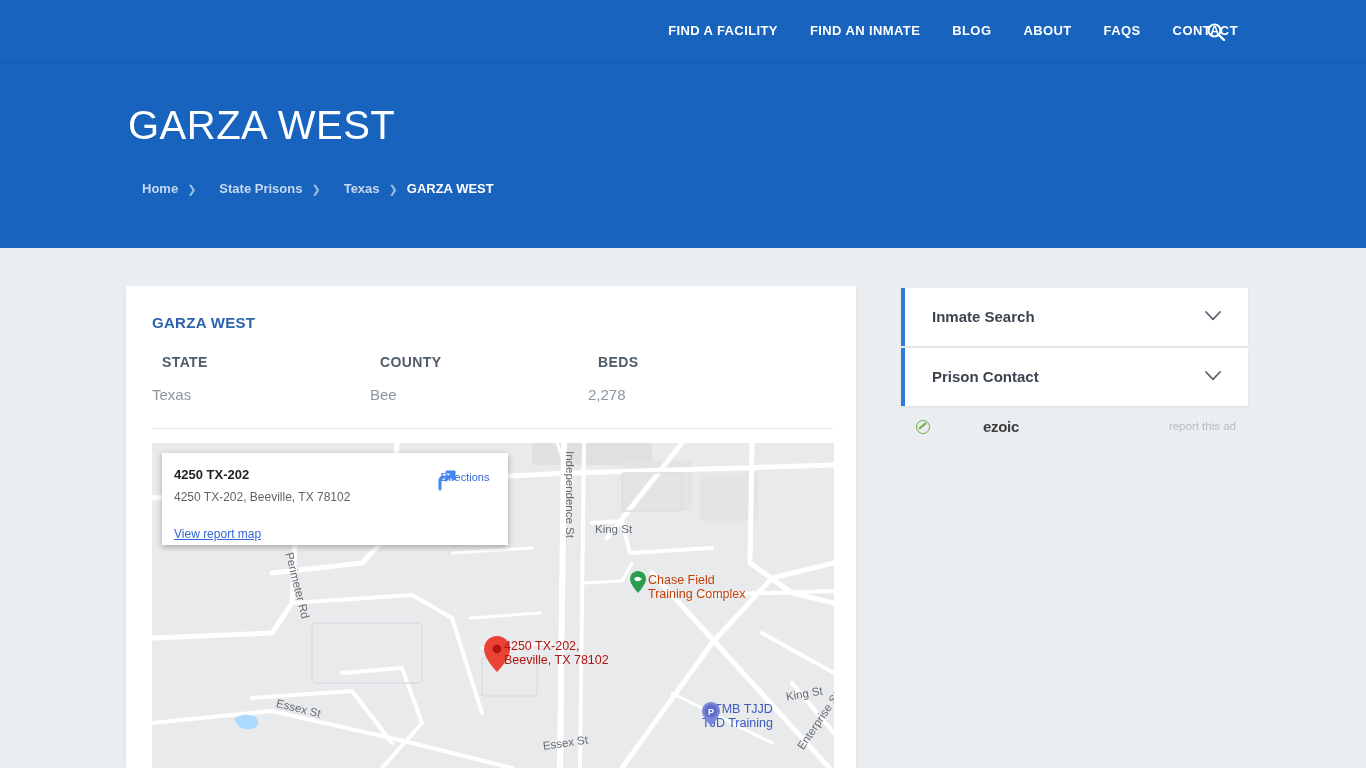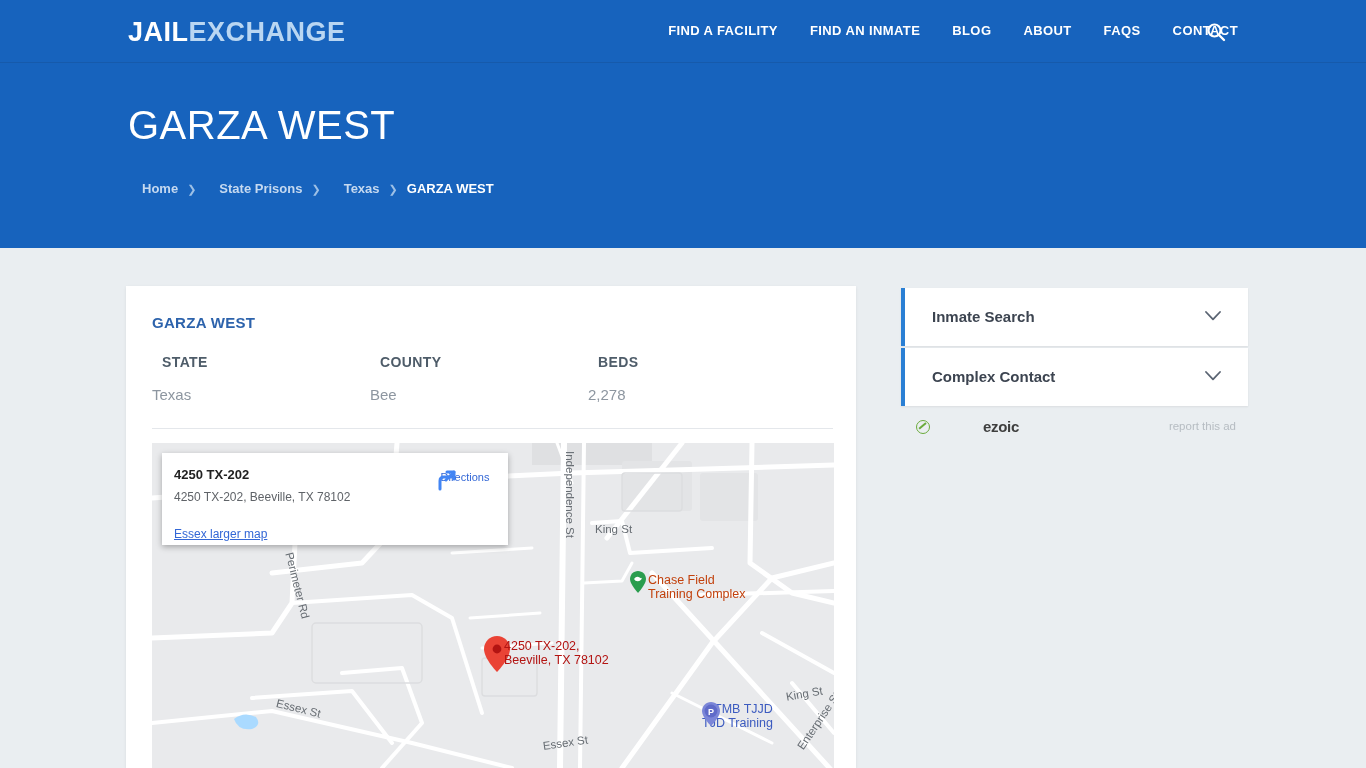--- a/index.html
+++ b/index.html
@@ -204,23 +204,20 @@
   .report-ad {
     position: absolute; right: 0; top: 2px;
     font-size: 11.5px; color: #b6bcc2;
     cursor: pointer;
   }
 </style>
 </head>
 <body>
 
 <div class="topbar">
-  <div class="logo">
-    <span class="part-a">JAIL</span><span class="part-b">EXCHANGE</span>
-  </div>
 
   <nav class="mainnav">
     <a href="#">FIND A FACILITY</a>
     <a href="#">FIND AN INMATE</a>
     <a href="#">BLOG</a>
     <a href="#">ABOUT</a>
     <a href="#">FAQs</a>
     <a href="#">CONTACT</a>
   </nav>
 
@@ -350,42 +347,42 @@
       </svg>
     </div>
     <div class="pin-label">
       <span>4250 TX-202,</span><br>
       <span>Beeville, TX 78102</span>
     </div>
 
     <div class="map-info">
       <div class="mi-title">4250 TX-202</div>
       <div class="mi-addr">4250 TX-202, Beeville, TX 78102</div>
-      <a class="mi-larger" href="#">Essex larger map</a>
+      <a class="mi-larger" href="#">View report map</a>
       <div class="mi-dir">
         <svg width="22" height="22" viewBox="0 0 22 22">
           <path d="M4 20 L4 12 Q4 8 8 8 L15 8" fill="none" stroke="#4285f4" stroke-width="3" stroke-linecap="round"></path>
           <path d="M11 3 L18 3 L18 10" fill="none" stroke="#4285f4" stroke-width="3" stroke-linecap="round" stroke-linejoin="round"></path>
           <line x1="10" y1="11" x2="18" y2="3" stroke="#4285f4" stroke-width="3" stroke-linecap="round"></line>
         </svg>
         <div class="dir-label">Directions</div>
       </div>
     </div>
   </div>
 </div>
 
 <div class="sidebar">
   <div class="accordion">
     <span class="acc-title">Inmate Search</span>
     <svg class="chev" viewBox="0 0 16 10">
       <polyline points="1,1 8,8.4 15,1" fill="none" stroke="#5a6472" stroke-width="1.8" stroke-linecap="round" stroke-linejoin="round"></polyline>
     </svg>
   </div>
   <div class="accordion">
-    <span class="acc-title">Complex Contact</span>
+    <span class="acc-title">Prison Contact</span>
     <svg class="chev" viewBox="0 0 16 10">
       <polyline points="1,1 8,8.4 15,1" fill="none" stroke="#5a6472" stroke-width="1.8" stroke-linecap="round" stroke-linejoin="round"></polyline>
     </svg>
   </div>
 </div>
 
 <div class="adbar">
   <div class="ezoic">
     <span class="ezoic-mark"></span>
     <span class="ezoic-text">ezoic</span>

